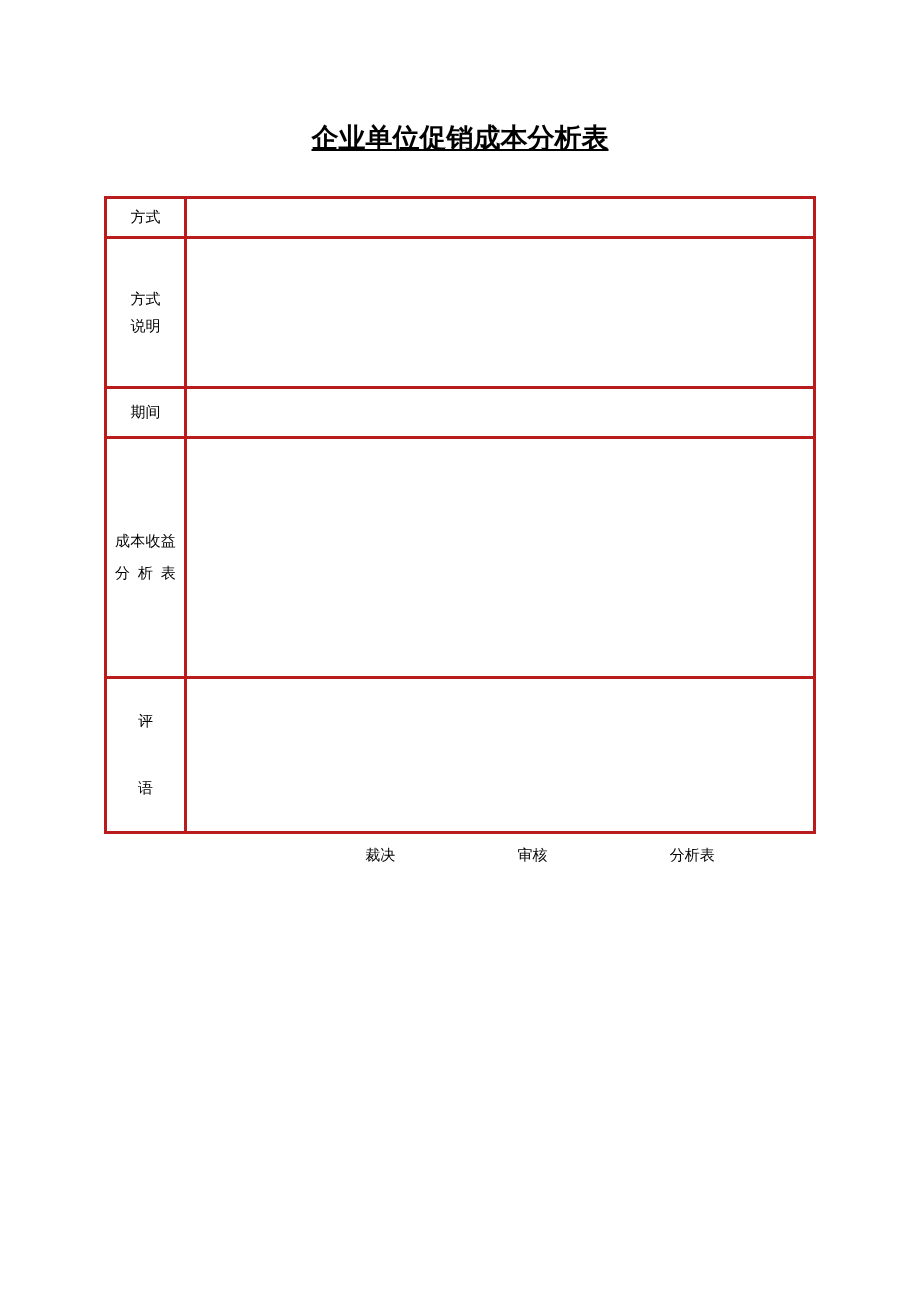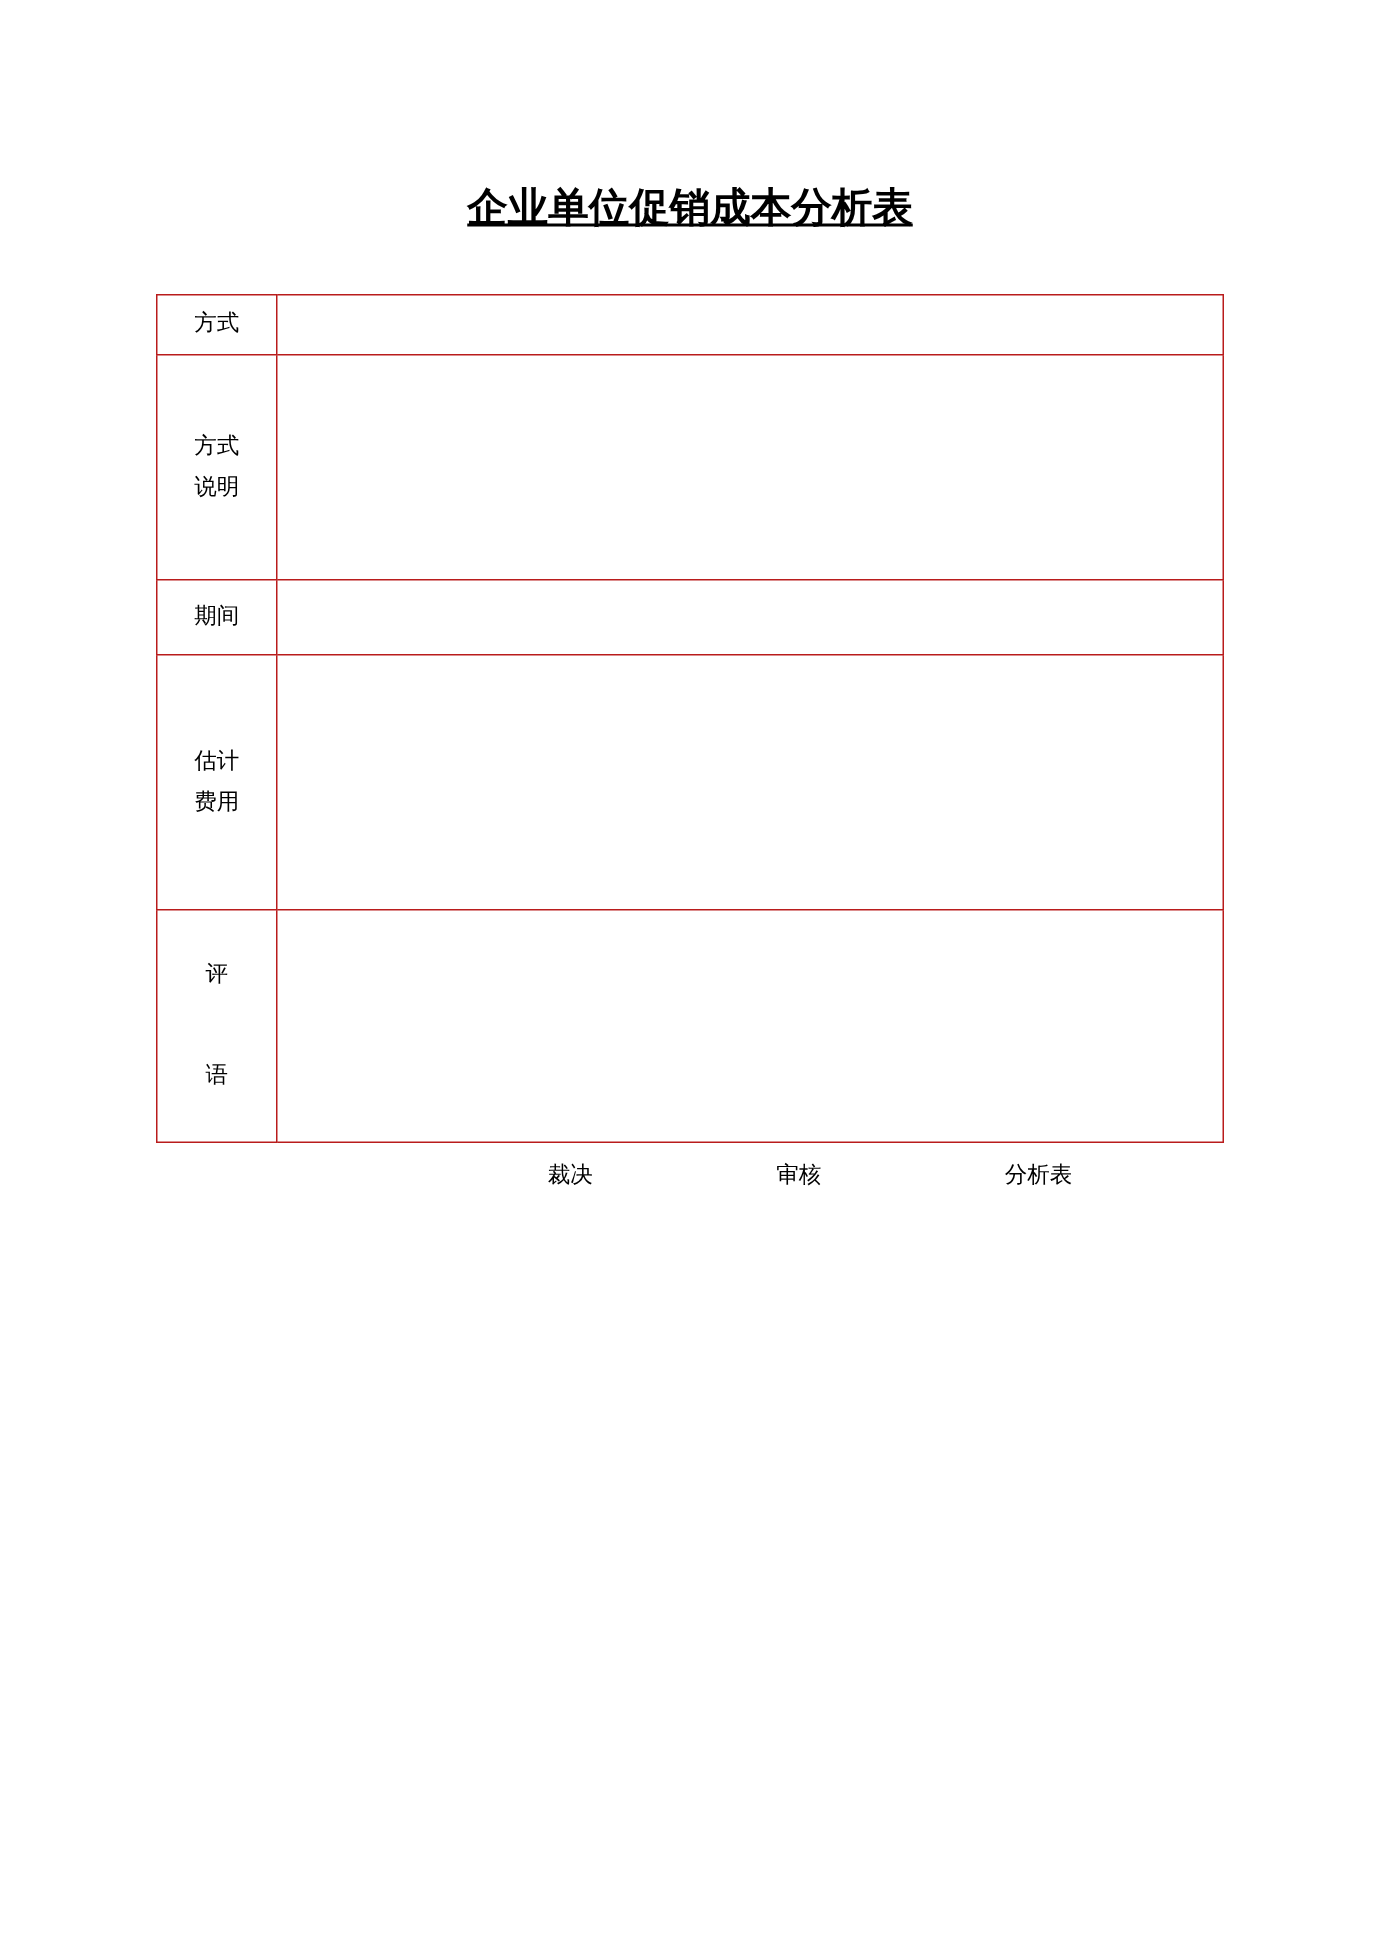--- a/index.html
+++ b/index.html
@@ -23,21 +23,21 @@
     }
     .table-container {
       margin: 0 auto;
       width: 712px;
     }
     table {
       border-collapse: collapse;
       width: 100%;
     }
     td {
-      border: 1px solid #b91c1c;
+      border: 3px solid #b91c1c;
       font-size: 15px;
       vertical-align: middle;
     }
     td.label {
       width: 80px;
       text-align: center;
       padding: 0 8px;
     }
     td.value {
       width: 632px;
@@ -102,26 +102,23 @@
         </div>
       </td>
       <td class="value"></td>
     </tr>
     <tr class="row-3">
       <td class="label">
         <span class="label-text">期间</span>
       </td>
       <td class="value"></td>
     </tr>
-    <tr class="row-4">
+    <tr class="row-5">
       <td class="label">
-        <div class="label-text">
-          <div>估计</div>
-          <div>费用</div>
-        </div>
+        <span class="justify-text">成本收益分析表</span>
       </td>
       <td class="value"></td>
     </tr>
     <tr class="row-6">
       <td class="label">
         <div class="comment-text">
           <div>评</div>
           <div>语</div>
         </div>
       </td>

